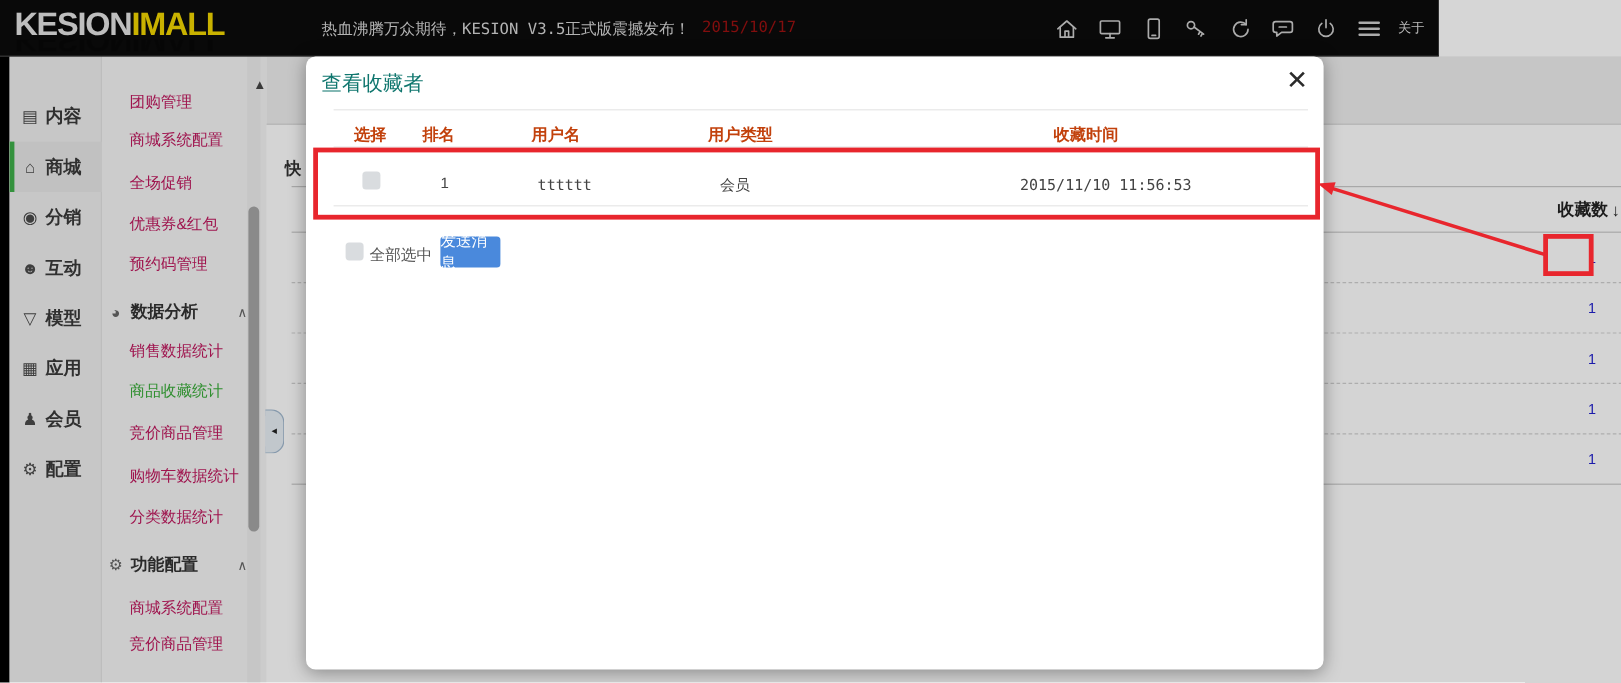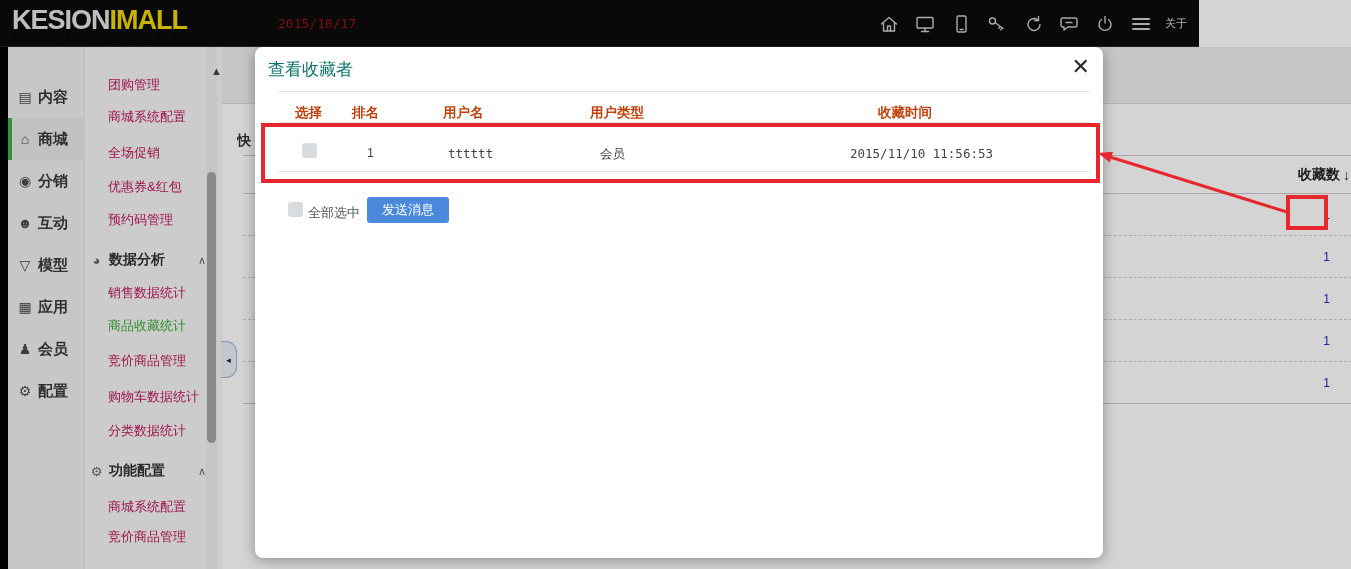--- a/index.html
+++ b/index.html
@@ -51,36 +51,37 @@
   
   .modal { position:absolute; left:255px; top:47px; width:848px; height:511px; background:#fff; border-radius:8px; box-shadow:0 2px 14px rgba(0,0,0,0.35); z-index:100; }
   .m-title { position:absolute; left:13px; top:11px; font-size:17px; color:#0f766e; }
   .m-close { position:absolute; right:13px; top:7px; font-size:22px; font-weight:bold; color:#2b2b2b; cursor:pointer; line-height:26px; }
   .m-line { position:absolute; left:23px; width:812px; height:1px; background:#e6e6e6; }
   .m-th { position:absolute; top:57px; font-size:13.5px; font-weight:bold; color:#c2410c; white-space:nowrap; }
   .m-cell { position:absolute; top:99px; font-size:12.5px; color:#444; white-space:nowrap; }
   .mono { font-family:"DejaVu Sans Mono","Liberation Mono",monospace; }
   .checkbox { position:absolute; width:15px; height:15px; background:#d9dcdf; border-radius:3px; cursor:pointer; }
   .select-all-label { position:absolute; left:53px; top:157px; font-size:13px; color:#555; }
-  .send-btn { position:absolute; left:112px; top:150px; width:82px; height:26px; background:#4a89dc; color:#fff; font-size:13px; border:none; border-radius:3px; display:flex; align-items:center; justify-content:center; cursor:pointer; }
+  .send-btn { position:absolute; left:112px; top:150px; width:50px; height:26px; background:#4a89dc; color:#fff; font-size:13px; border:none; border-radius:3px; display:flex; align-items:center; justify-content:center; cursor:pointer; }
 
   
   .anno-rect-row { position:absolute; left:261px; top:123px; width:839px; height:60px; border:4px solid #e8262d; z-index:300; pointer-events:none; }
   .anno-rect-count { position:absolute; left:1286px; top:195px; width:42px; height:35px; border:4px solid #e8262d; z-index:300; pointer-events:none; }
   .anno-arrow { position:absolute; left:1095px; top:148px; z-index:300; pointer-events:none; }
 </style>
 </head>
 <body>
 
 <div id="app">
 
   <div class="hdr">
     <div class="logo"><span class="lp">KESION</span><span class="la">IMALL</span></div>
     <div class="logo-reflect"><span class="lp">KESION</span><span class="la">IMALL</span></div>
     <div class="announce">
+      <span>热血沸腾万众期待，KESION V3.5正式版震撼发布！</span>
       <span class="date">2015/10/17</span>
     </div>
     <div class="hdr-icons">
       <span class="hicon">
           <svg width="22" height="22" viewBox="0 0 22 22">
             <path d="M3.5 11 L11 4.5 L18.5 11"></path>
             <path d="M5.5 9.5 V18 H16.5 V9.5"></path>
             <path d="M9.5 18 V13 H12.5 V18"></path>
           </svg>
         </span>

